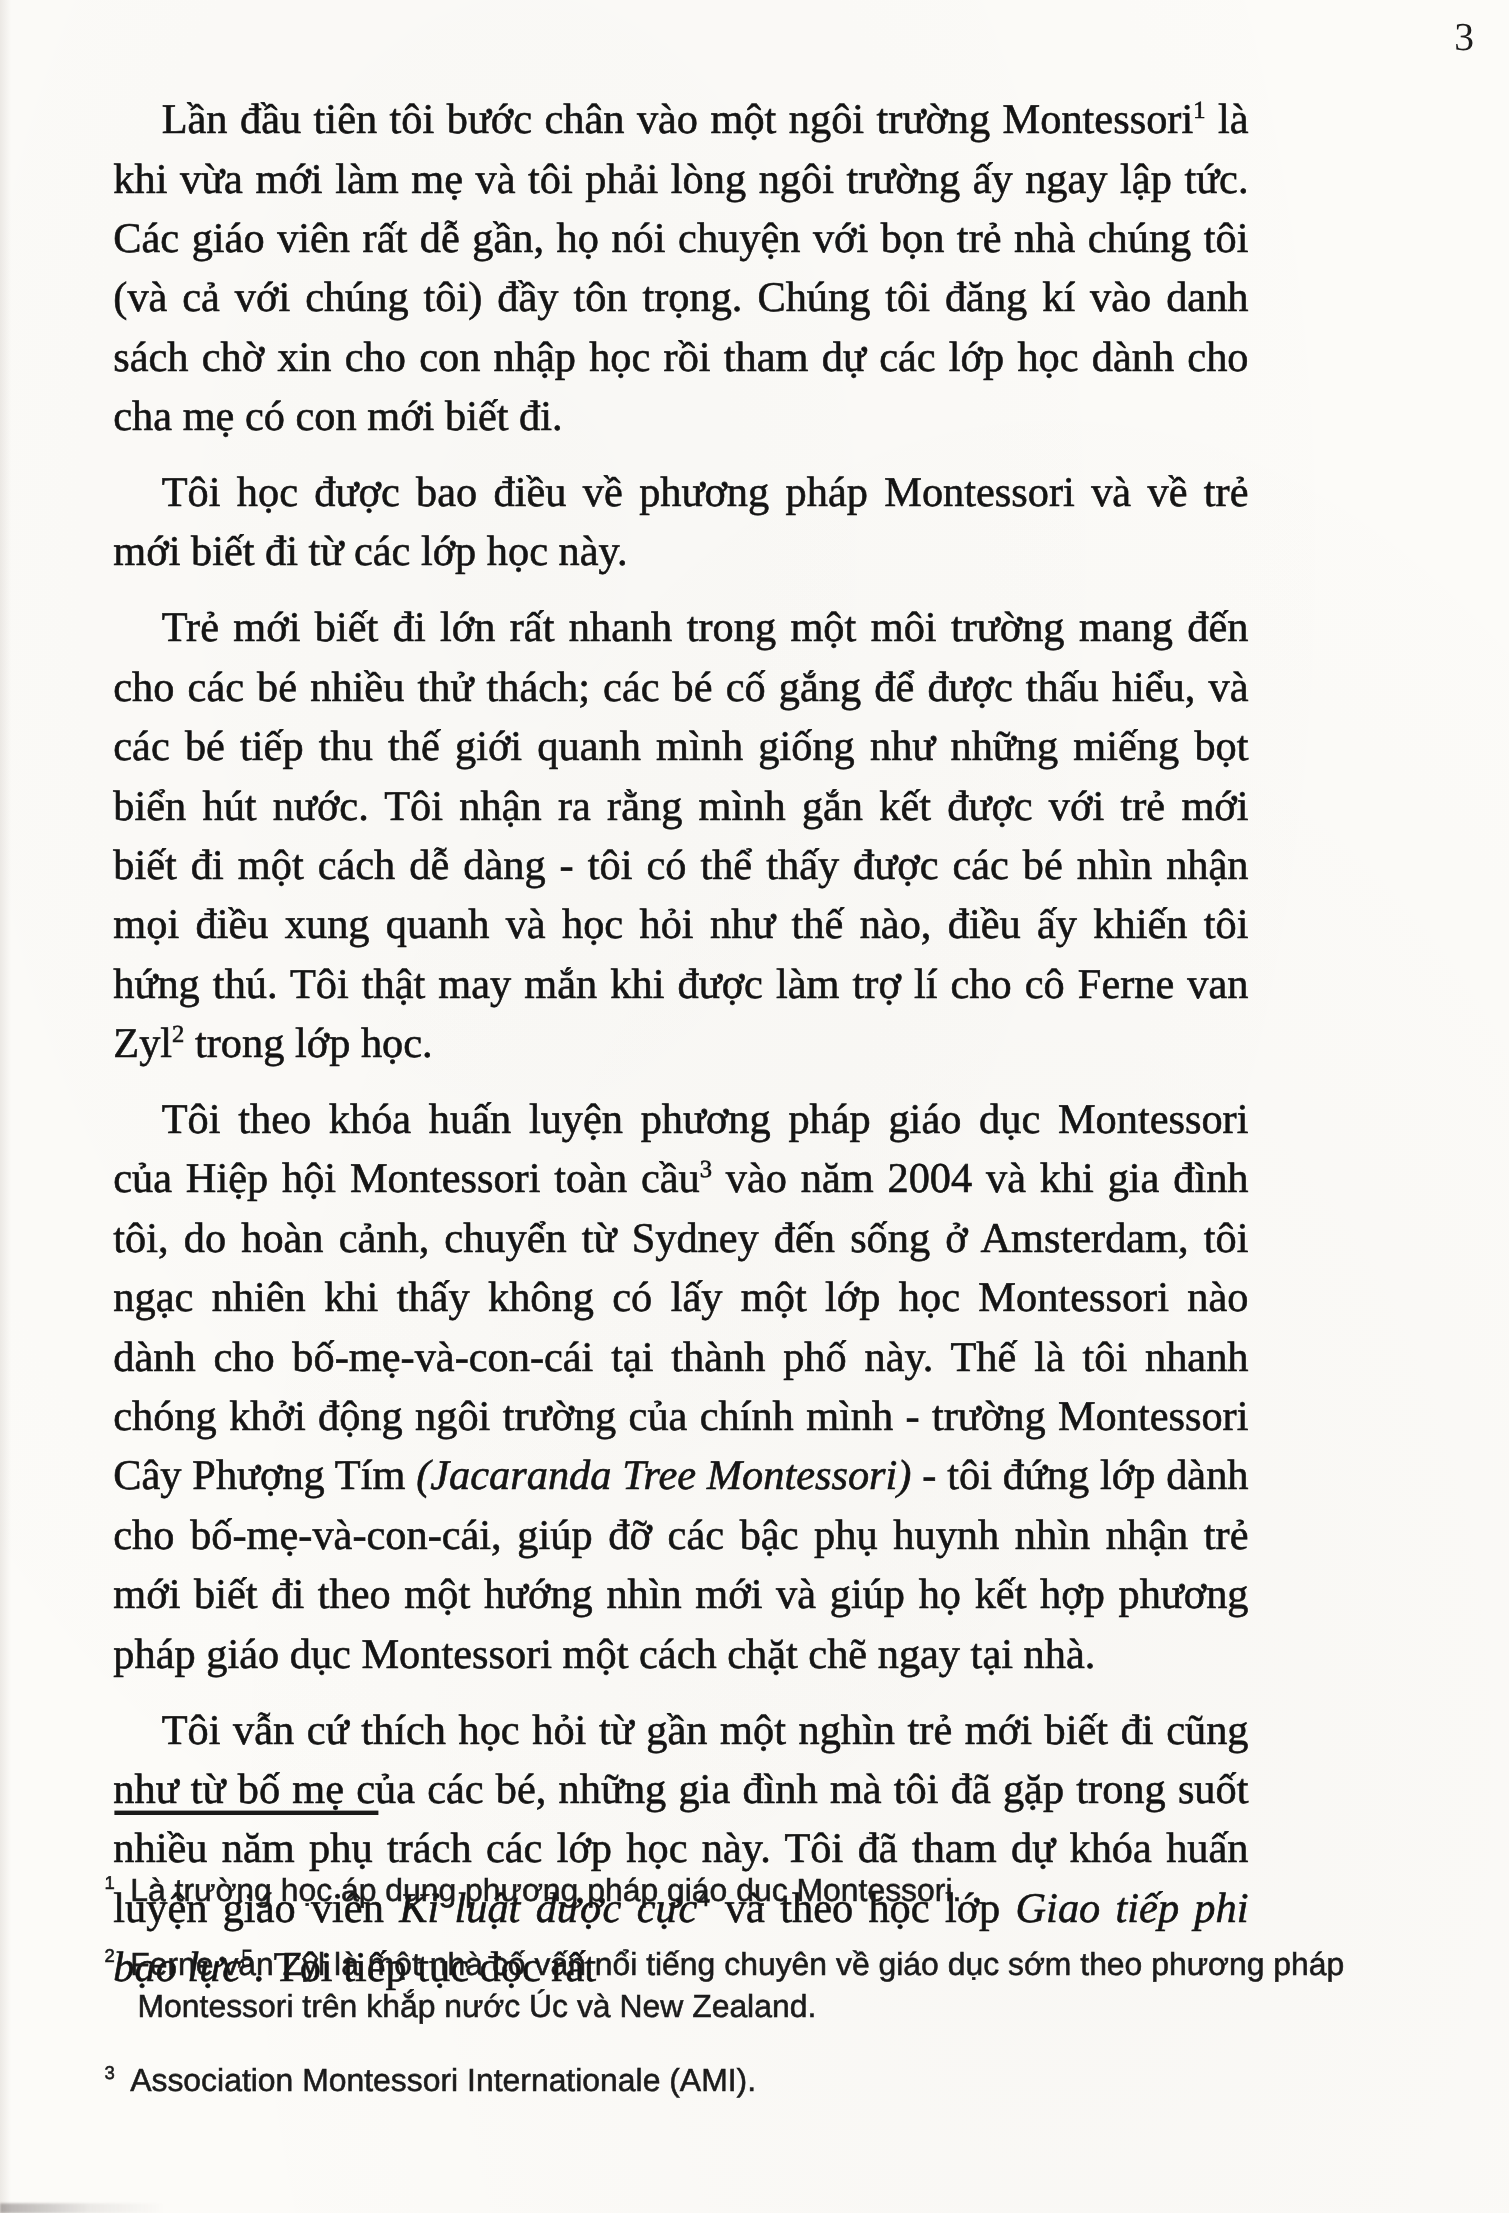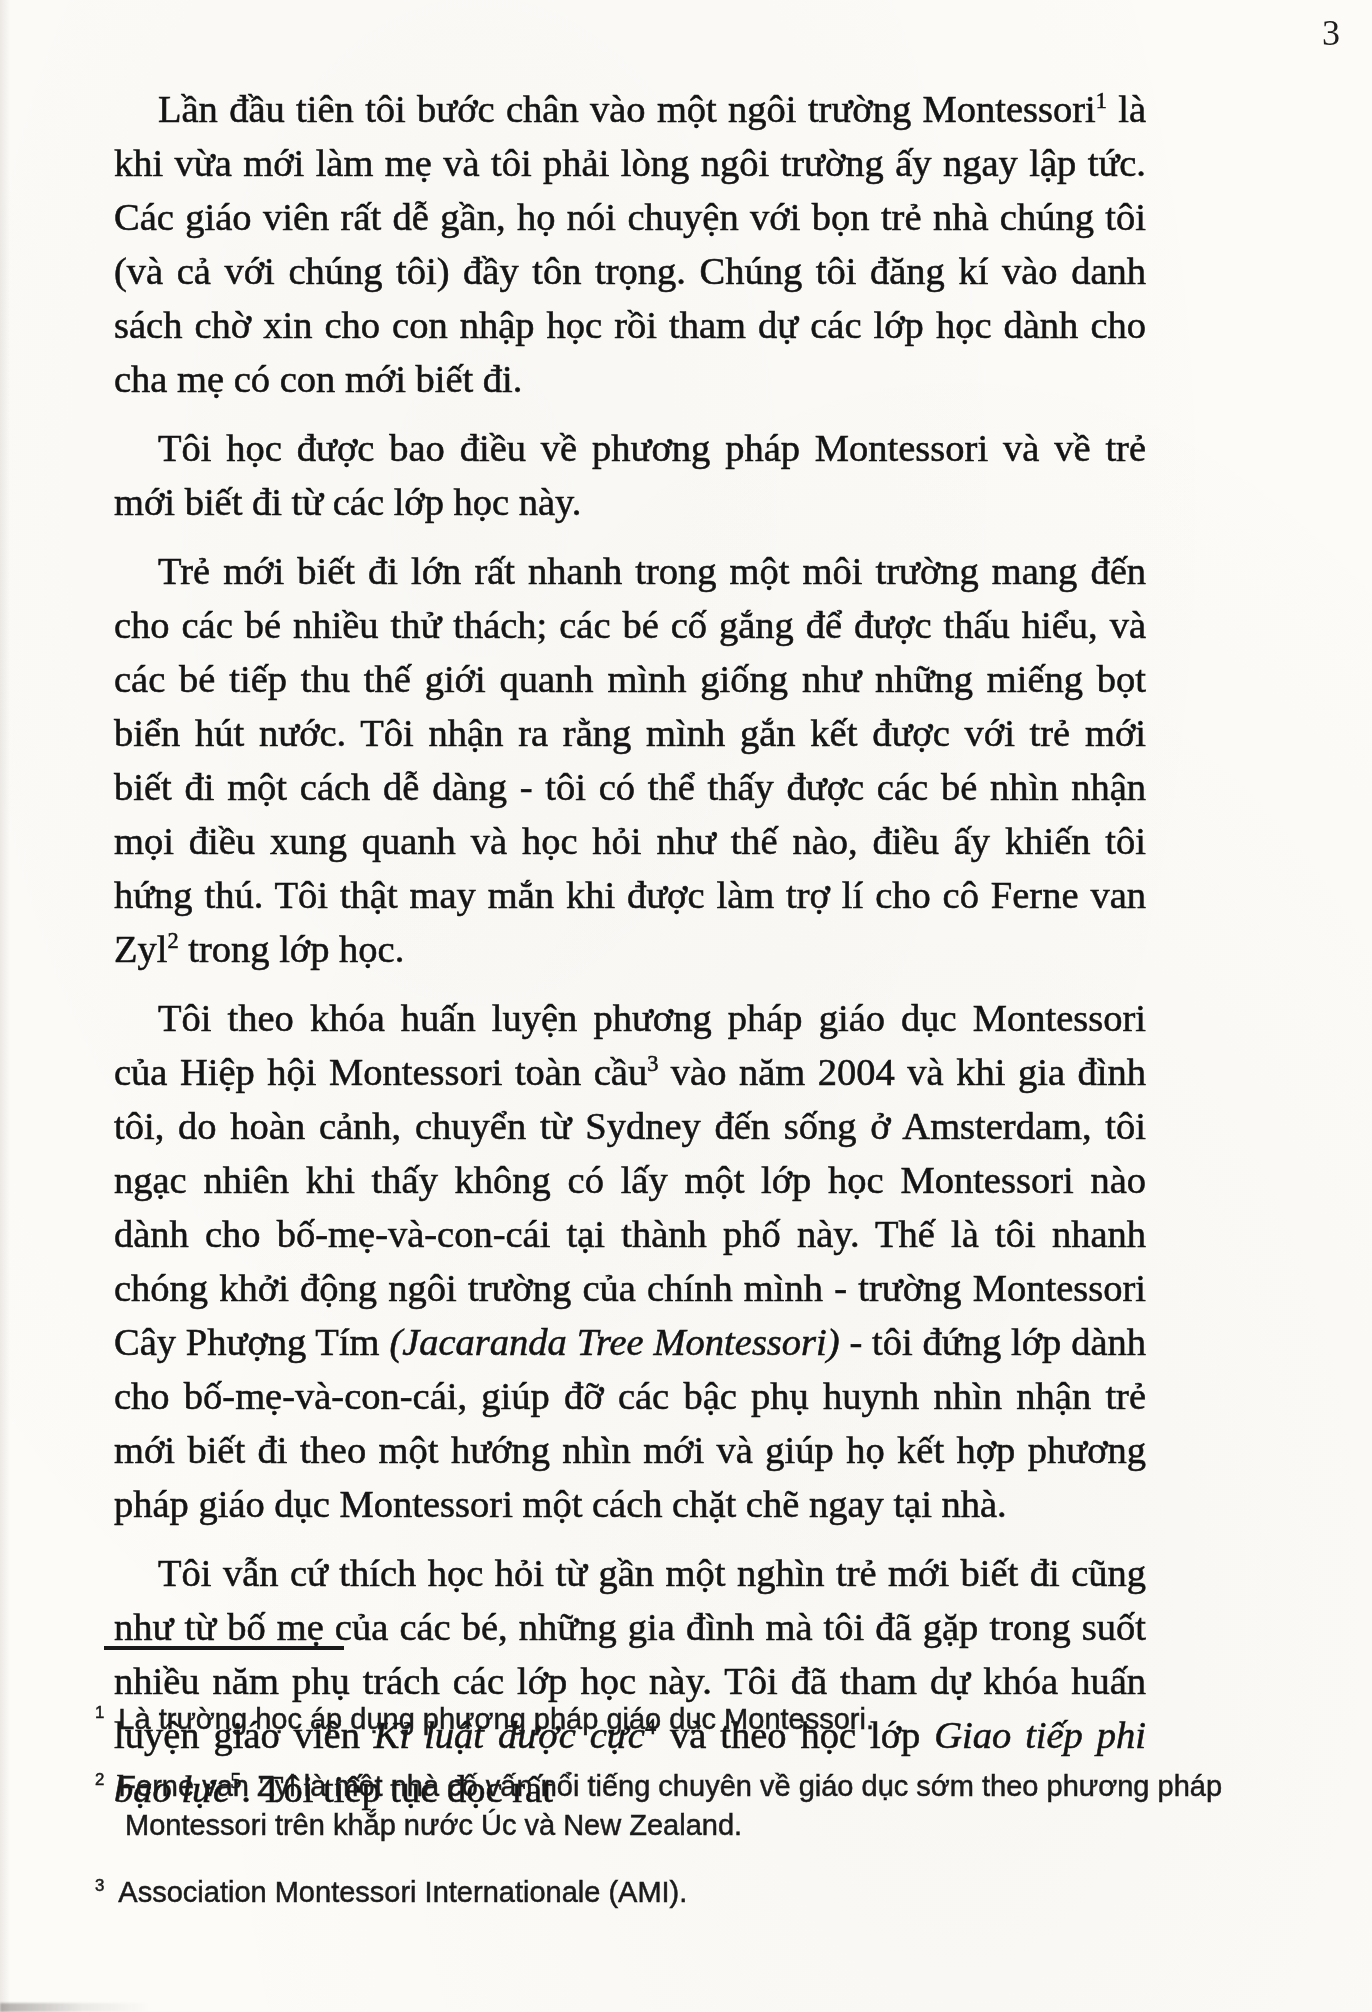--- a/index.html
+++ b/index.html
@@ -21,21 +21,21 @@
   .page-number {
     position: absolute;
     top: 12px;
     right: 32px;
     font-family: "Liberation Serif", serif;
     font-size: 36px;
     color: #1e1e1e;
   }
   .body-text {
     position: absolute;
-    left: 114px;
+    left: 103px;
     top: 82px;
     width: 1032px;
     font-family: "Liberation Serif", serif;
     font-size: 38.5px;
     line-height: 54px;
     color: #141414;
     text-align: justify;
     -webkit-text-stroke: 0.55px #141414;
   }
   .para {

